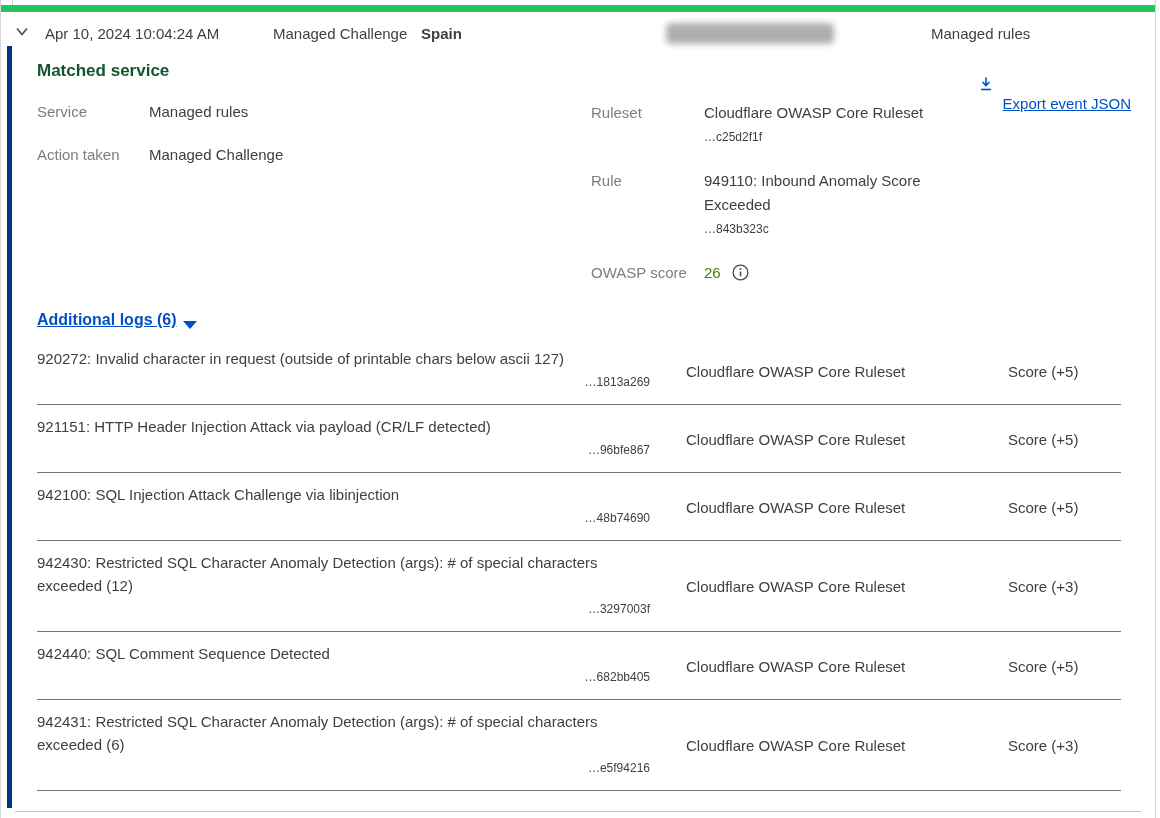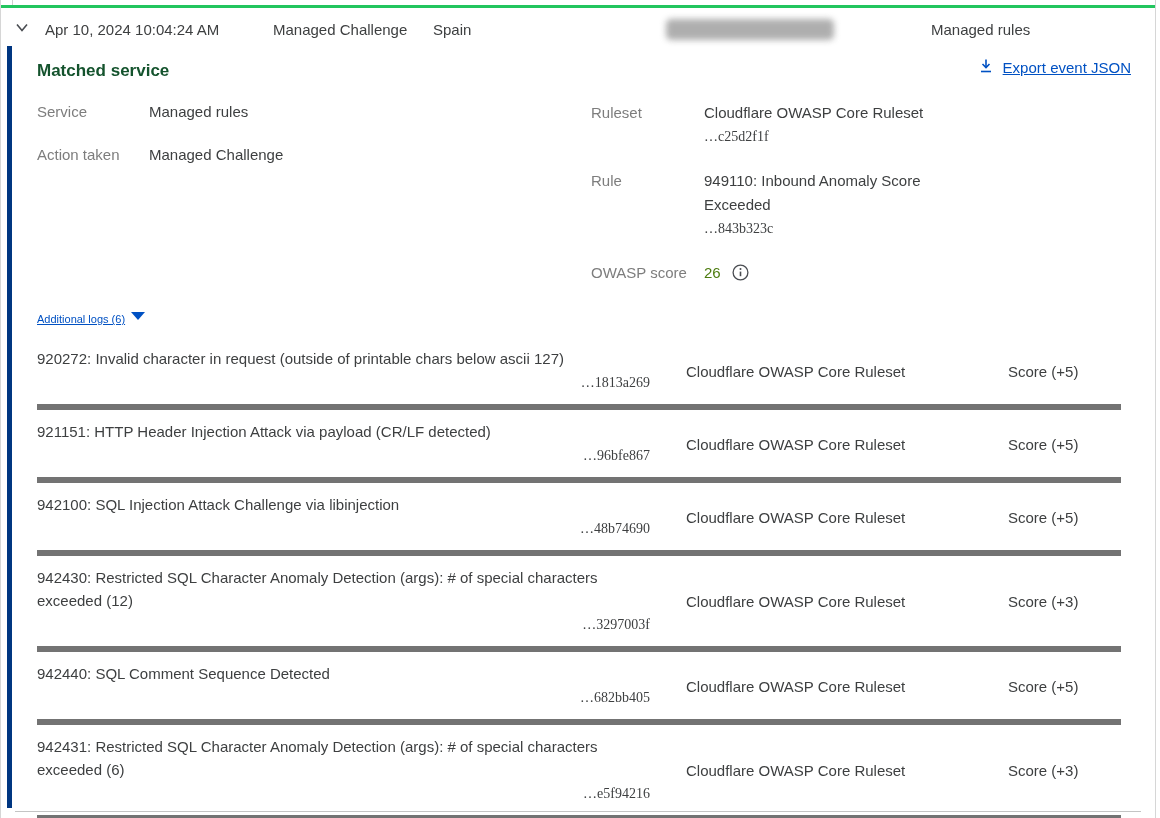--- a/index.html
+++ b/index.html
@@ -13,70 +13,70 @@
   }
   .frame {
     position:absolute; left:0; top:0; width:1156px; height:818px;
     border-left:1px solid #d6d6d6; border-right:1px solid #d6d6d6;
   }
   .top-tick { position:absolute; left:11px; top:0; width:1px; height:5px; background:#cfcfcf; }
 
   
   .event-row {
     position:absolute; left:0; top:5px; width:100%; height:40px;
-    border-top:3px solid #22c55e; cursor:pointer;padding-left:36px;
+    border-top:7px solid #22c55e; cursor:pointer;padding-left:36px;
   }
   .hcell { position:absolute; top:13px; font-size:15px; color:#3d3f40; line-height:17px; white-space:nowrap; }
   .chev { position:absolute; left:12px; top:13px; }
   .ts      { left:44px; }
   .action  { left:272px; }
-  .country { left:432px; }
+  .country { left:420px;font-weight:bold; }
   .service { left:930px; }
   .redacted {
     position:absolute; left:665px; top:11px; width:168px; height:21px;
     background:#8d8d8d; opacity:.7; border-radius:5px; filter:blur(3px);
   }
 
   
   .accent { position:absolute; left:6px; top:46px; width:5px; height:762px; background:#003681; }
   .panel  { position:absolute; left:0; top:45px; width:1156px; height:767px; }
 
   .title { position:absolute; left:36px; top:16px; font-size:17px; font-weight:700; color:#14532d; }
   .export {
     position:absolute; top:13px; right:26px; display:flex; align-items:center; gap:9px;
     color:#0051c3; font-size:15px; cursor:pointer; text-decoration:none;
   }
-  .export .lbl { text-decoration:underline; line-height:19px; }
+  .export .lbl { text-decoration:underline; line-height:19px;margin-top:36px; }
 
   .col-left  { position:absolute; left:36px;  top:56px; font-size:15px; }
   .col-right { position:absolute; left:590px; top:56px; font-size:15px; }
   .field { display:flex; margin-bottom:21px; }
   .field .lab { width:112px; color:#7d7d7d; flex-shrink:0; line-height:22px; }
   .field .val { color:#3d3f40; line-height:22px; }
   .rfield { display:flex; margin-bottom:20px; }
   .rfield .lab { width:113px; color:#7d7d7d; flex-shrink:0; line-height:24px; }
   .vwrap { width:245px; }
   .rfield .val { color:#3d3f40; line-height:24px; }
-  .hash { font-family:Liberation Serif, serif; font-size:14px; color:#3d3f40; line-height:24px; }
+  .hash { font-family:Liberation Sans, sans-serif; font-size:12px; color:#3d3f40; line-height:24px; }
   .owasp-val { color:#4d7c0f; line-height:24px; }
   .info-ic { margin-left:11px; position:relative; top:3px; cursor:pointer; }
 
   .logs-toggle {
-    position:absolute; left:36px; top:265px; display:flex; align-items:flex-start;
-    color:#0051c3; font-size:11px; cursor:pointer; text-decoration:none;
+    position:absolute; left:36px; top:265px; display:flex; align-items:flex-end;
+    color:#0051c3; font-size:16px; cursor:pointer; text-decoration:none;font-weight:bold;
   }
   .logs-toggle .lbl { text-decoration:underline; line-height:19px; }
   .caret {
     width:0; height:0; margin-left:6px; margin-top:2px;
     border-left:7px solid transparent; border-right:7px solid transparent;
     border-top:8px solid #0051c3;
   }
 
   .log-list { position:absolute; left:36px; top:292px; width:1084px; }
-  .log-row { display:flex; border-bottom:6px solid #737373; padding:10px 0 9px; }
+  .log-row { display:flex; border-bottom:1px solid #737373; padding:10px 0 9px; }
   .log-desc { width:613px; }
   .desc { font-size:15px; color:#3d3f40; line-height:23px; }
   .log-desc .hash { line-height:25px;text-align:right; }
   .log-ruleset {
     width:322px; margin-left:36px; display:flex; align-items:center;
     font-size:15px; color:#3d3f40;
   }
   .log-score { display:flex; align-items:center; font-size:15px; color:#3d3f40; }
 
   .bottom-line { position:absolute; left:14px; right:16px; top:766px; height:1px; background:#c4c4c4; }

